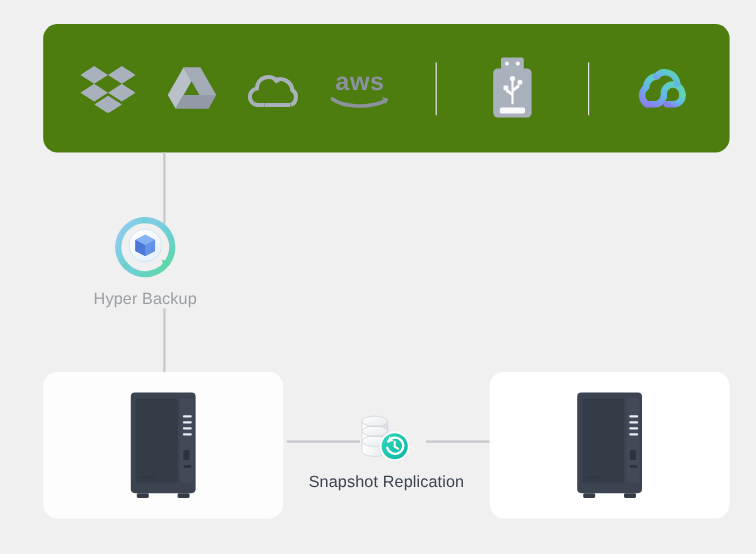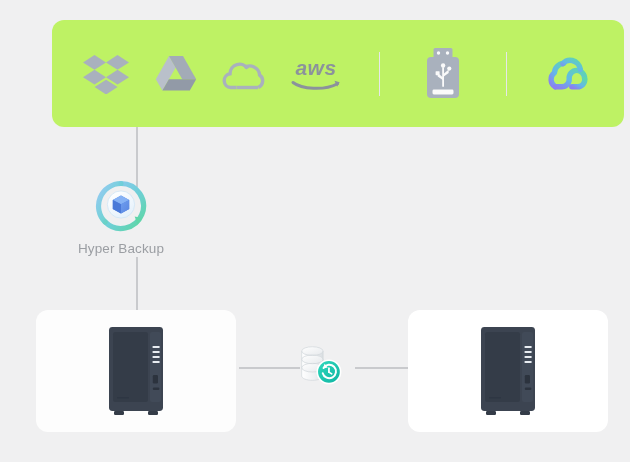--- a/index.html
+++ b/index.html
@@ -17,28 +17,27 @@
   #stage {
     position: absolute;
     left: 0; top: 0;
     width: 630px;
     height: 462px;
   }
 
   
   .cloud-panel {
     position: absolute;
-    left: 52px;
+    left: 36px;
     top: 20px;
     width: 572px;
     height: 107px;
-    background: #bef264;
+    background: #4d7c0f;
     border-radius: 12px;
     box-sizing: border-box;
-    font-style: italic;
   }
   .cloud-row {
     position: absolute;
     left: 0; top: 0;
     width: 100%;
     height: 100%;
     display: flex;
     align-items: center;
     justify-content: center;
     gap: 0px;
@@ -335,20 +334,21 @@
       <circle cx="35.5" cy="34.5" r="11.8" fill="url(#badgegrad)"></circle>
       <g fill="none" stroke="#ffffff" stroke-width="2.1" stroke-linecap="round">
         <path d="M29.6 30.3a7.3 7.3 0 1 1-0.8 5.6"></path>
       </g>
       <path d="M30.8 25.6l-1.8 5.3 5.3-1z" fill="#ffffff"></path>
       <g stroke="#ffffff" stroke-width="1.9" stroke-linecap="round">
         <path d="M35.5 30.6v4.2"></path>
         <path d="M35.5 34.8l3 1.9"></path>
       </g>
     </svg>
+    <div class="sr-label">Snapshot Replication</div>
   </div>
 
   <div class="nas-card" id="nas-card-right">
     <svg class="nas-svg" width="58" height="92" viewBox="0 0 58 92" aria-hidden="true">
       <rect x="2" y="2" width="54" height="84" rx="3.4" fill="#3c4451"></rect>
       <rect x="6" y="7" width="35" height="70" rx="2.2" fill="#343c48"></rect>
       <rect x="43" y="7" width="11" height="70" rx="2" fill="#414a58"></rect>
       <g fill="#e9edf2">
         <rect x="45.4" y="21" width="7.4" height="1.9" rx="0.9"></rect>
         <rect x="45.4" y="26" width="7.4" height="1.9" rx="0.9"></rect>

